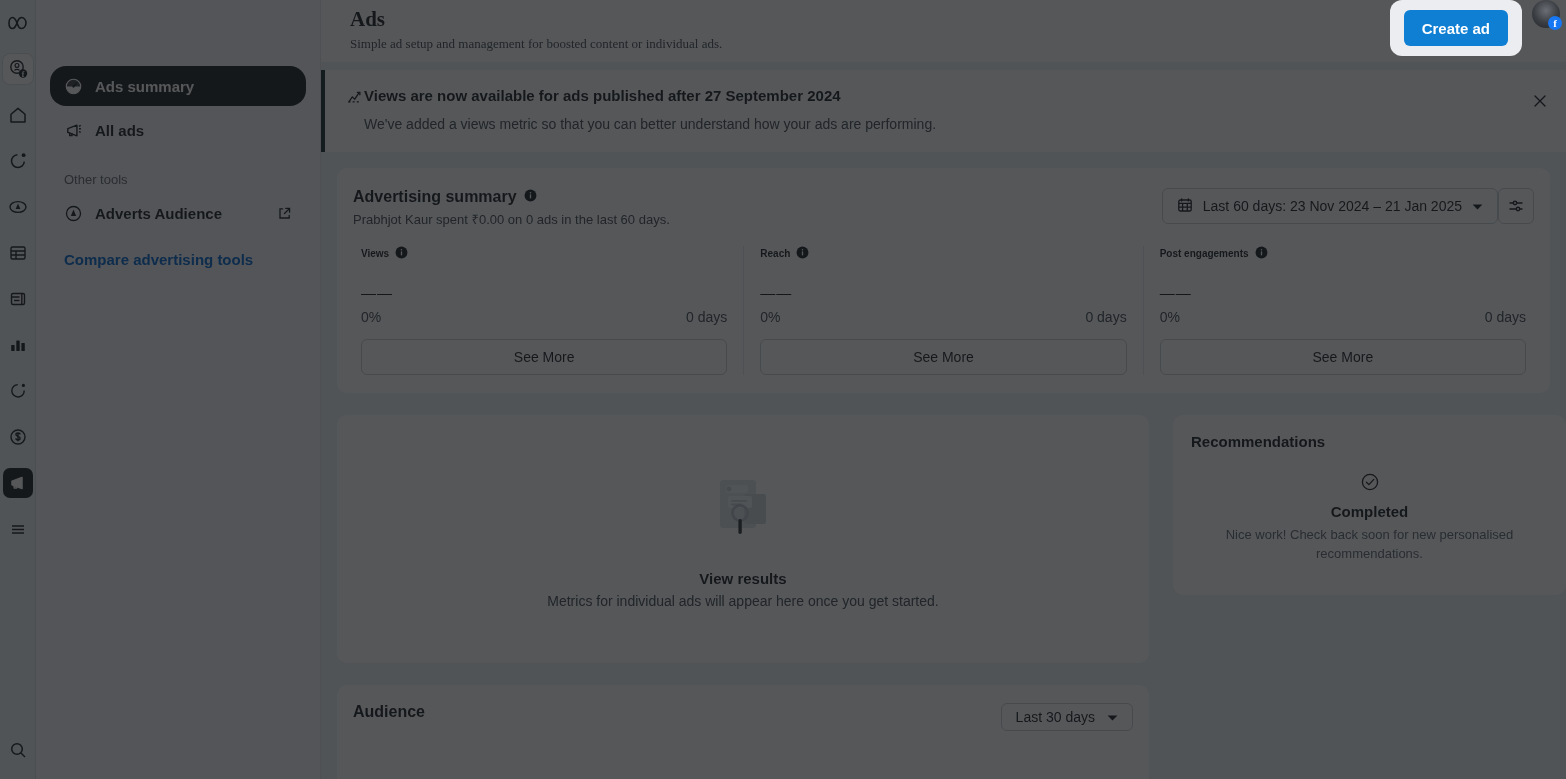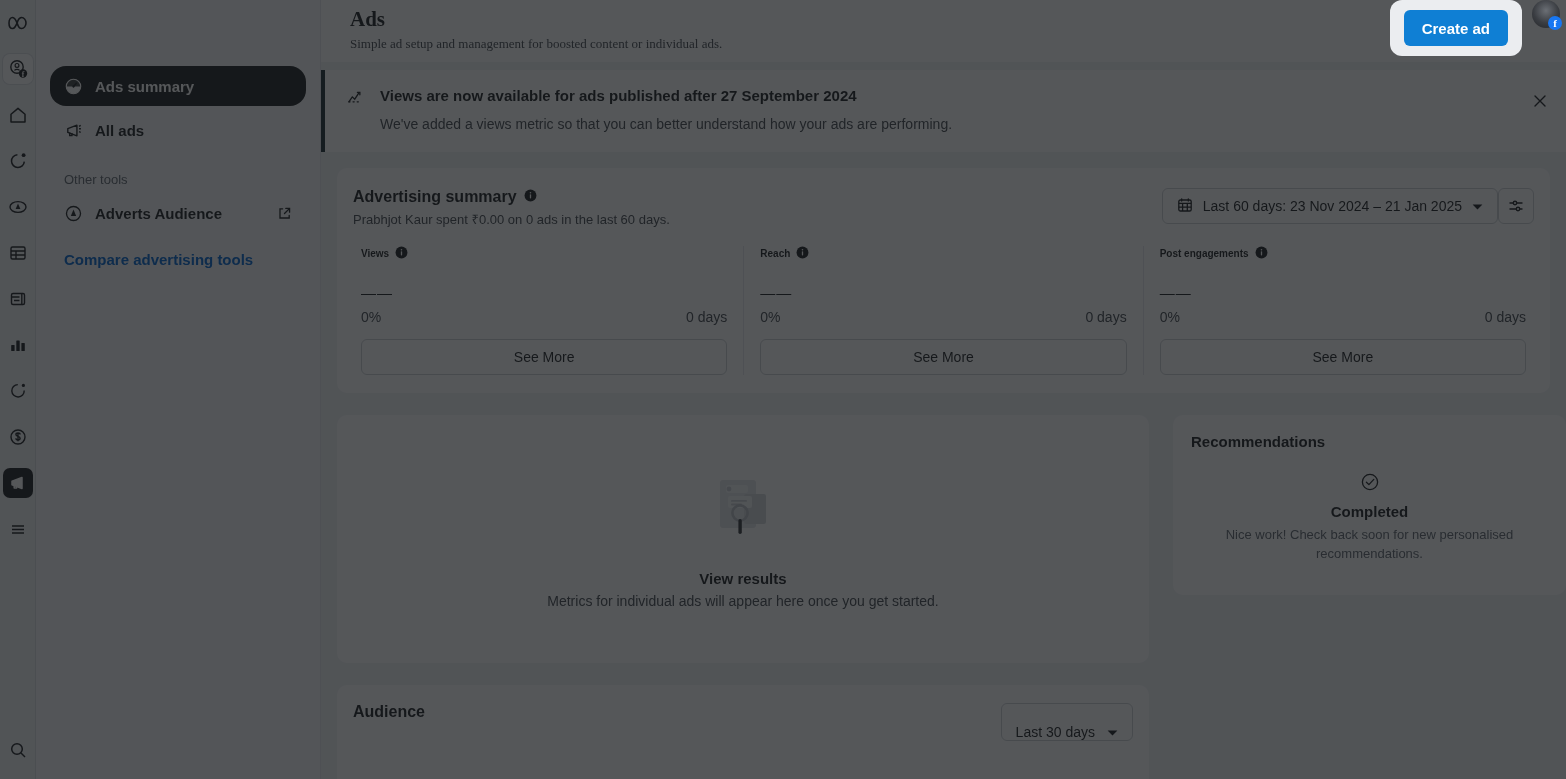--- a/index.html
+++ b/index.html
@@ -135,21 +135,21 @@
   }
 
   
   .banner {
     position: relative;
     margin: 8px 0 0 0;
     background: #ffffff;
     border-left: 4px solid #1c2b33;
     padding: 16px 20px 18px 22px;
     display: flex;
-    gap: 16px;
+    gap: 0;
   }
   .banner-icon { flex: none; margin-top: 2px; color: #1c1e21; }
   .banner-title {
     font-size: 15px;
     font-weight: bold;
     color: #1c1e21;
     line-height: 20px;
   }
   .banner-body {
     font-size: 14px;
@@ -327,23 +327,23 @@
   }
   .audience-title {
     font-size: 16px;
     font-weight: bold;
     color: #1c1e21;
     align-self: flex-start;
   }
   .audience-select {
     margin-left: auto;
     align-self: flex-start;
-    display: flex; align-items: flex-end; gap: 12px;
-    height: 38px;
-    padding: 0 14px;
+    display: flex; align-items: center; gap: 12px;
+    height: 28px;
+    padding: 12px 14px;
     border: 1px solid #ccd0d5;
     border-radius: 6px;
     background: #ffffff;
     font-size: 14px;
     color: #1c1e21;
     cursor: pointer;
   }
 
   
   .topright {

